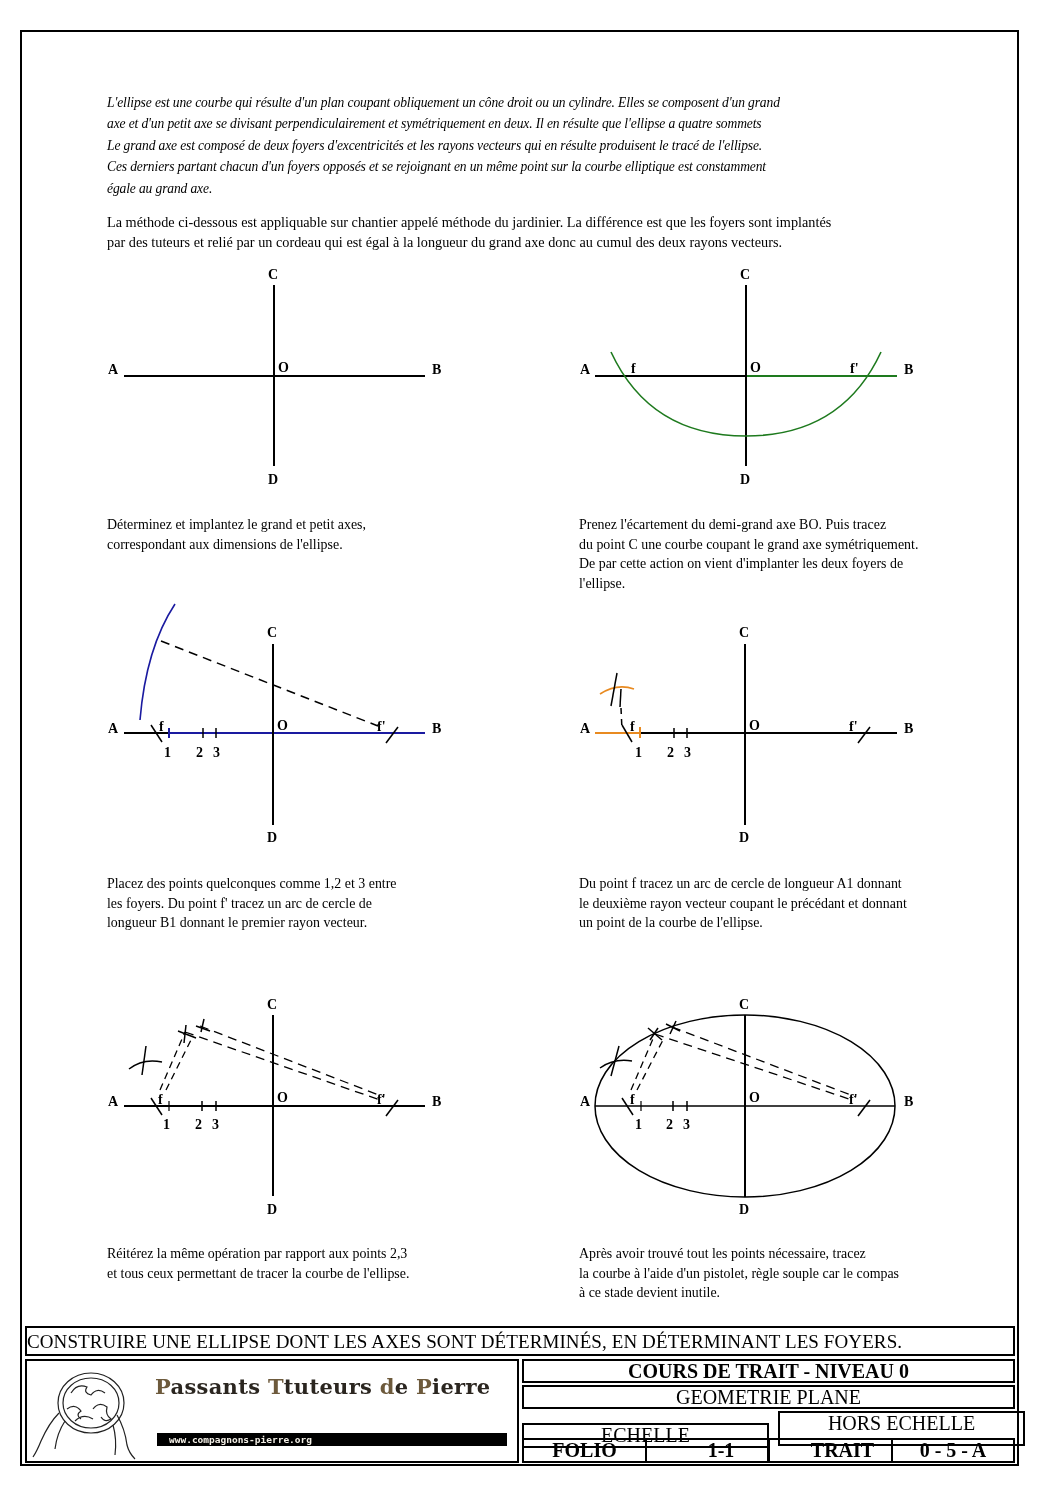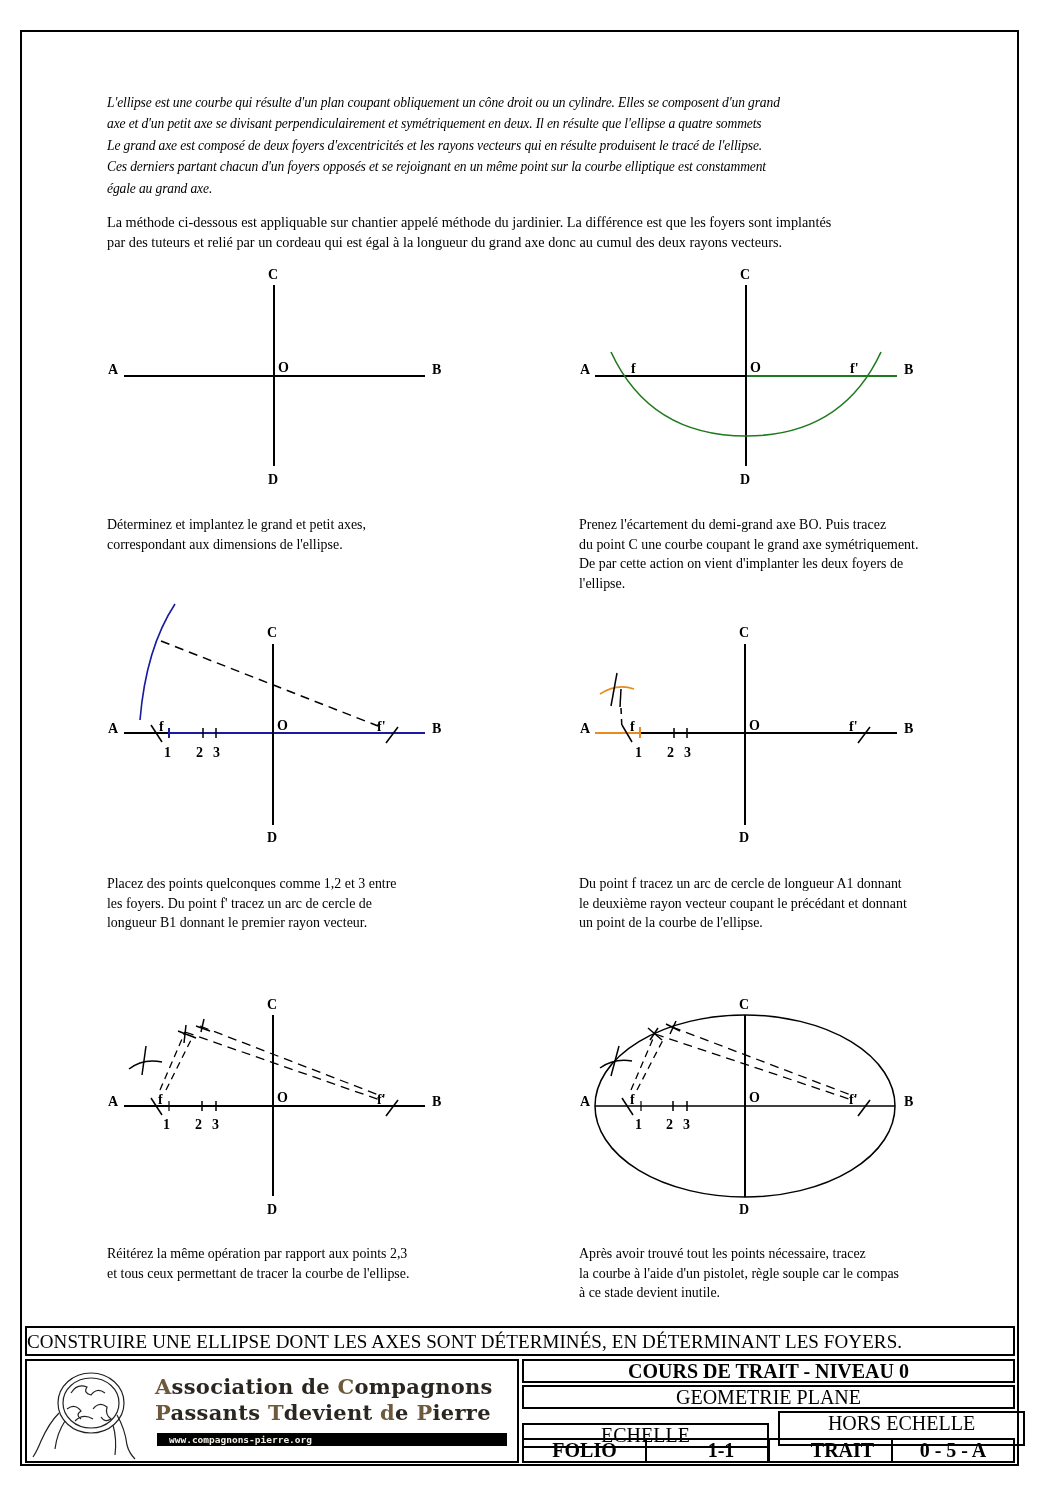--- a/index.html
+++ b/index.html
@@ -235,24 +235,21 @@
         <path d="M62,46 q6,-8 14,-2 q-2,8 4,12 q-6,4 -10,-2"></path>
         <path d="M44,58 q8,-8 18,-2"></path>
         <path d="M28,50 q-10,10 -18,28 q-4,10 -8,16"></path>
         <path d="M34,58 q-8,12 -10,28"></path>
         <path d="M86,52 q8,14 10,30 q2,8 8,14"></path>
         <path d="M82,62 q4,14 2,30"></path>
       </g>
     </svg>
     <div class="logo-text">
       <div>
-        <span class="init">A</span><span>ssociation de </span><span class="init">C</span><span>ompagnons</span>
-      </div>
-      <div>
-        <span class="init">P</span><span>assants </span><span class="init">T</span><span>devient </span><span class="init">d</span><span>e </span><span class="init">P</span><span>ierre</span>
+        <span class="init">P</span><span>assants </span><span class="init">T</span><span>tuteurs </span><span class="init">d</span><span>e </span><span class="init">P</span><span>ierre</span>
       </div>
     </div>
     <div class="logo-url">www.compagnons-pierre.org</div>
   </div>
 
   <div class="tb-grid">
     <div class="cell bold" style="left:0;top:0;width:493px;height:24px;line-height:20px;">COURS DE TRAIT - NIVEAU 0</div>
     <div class="cell" style="left:0;top:26px;width:493px;height:24px;line-height:20px;">GEOMETRIE PLANE</div>
     <div class="cell" style="left:0;top:64px;width:247px;height:25px;line-height:21px;">ECHELLE</div>
     <div class="cell" style="left:256px;top:52px;width:247px;height:35px;line-height:21px;">HORS ECHELLE</div>

